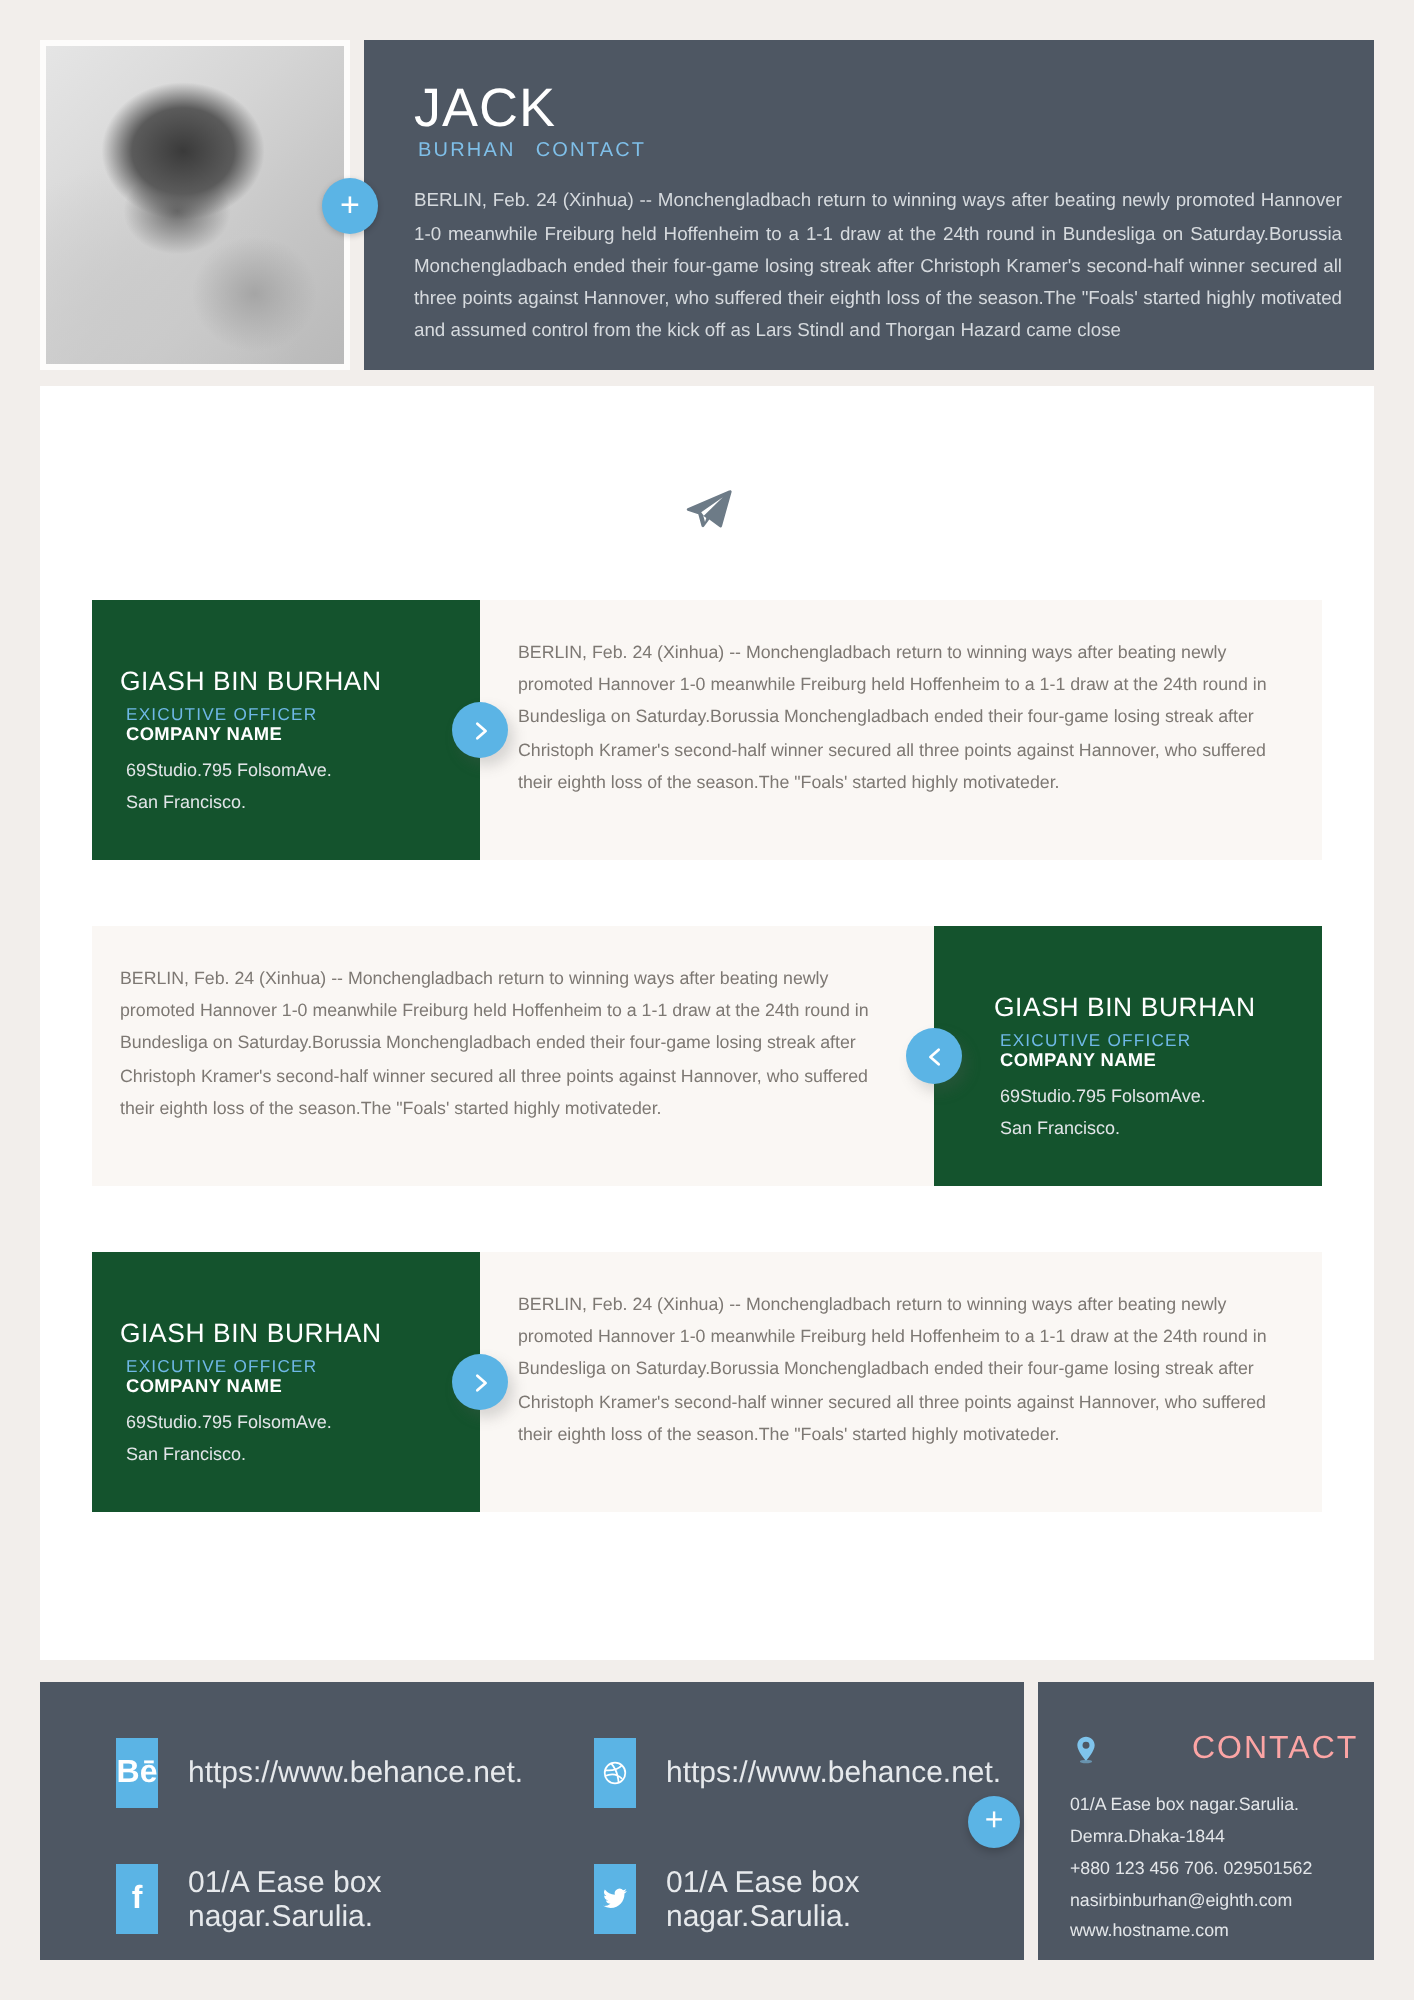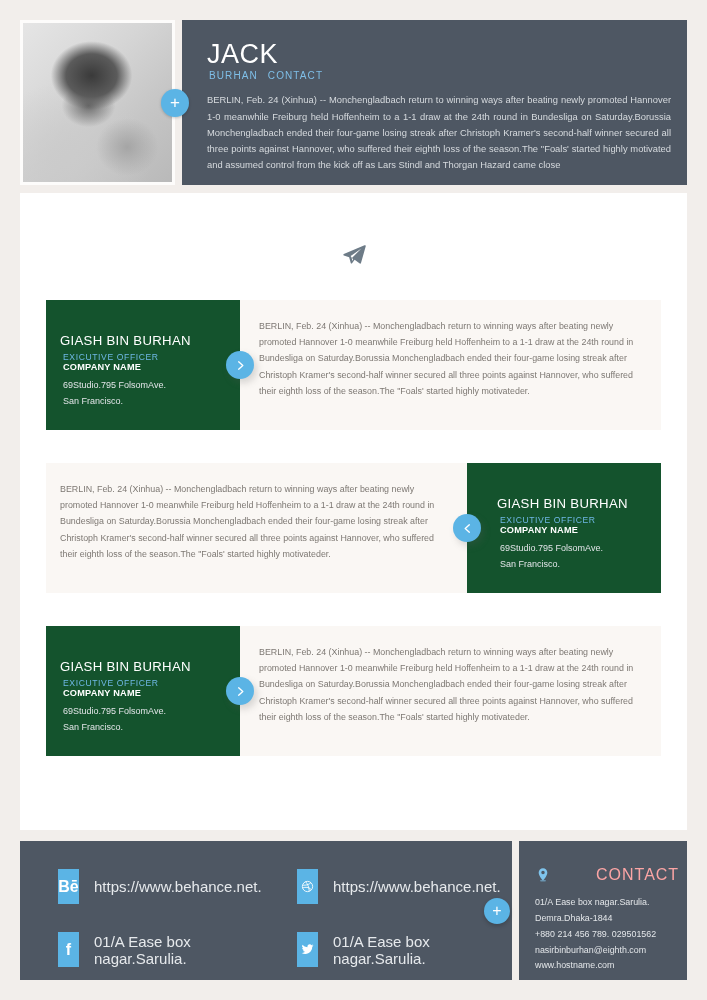--- a/index.html
+++ b/index.html
@@ -325,20 +325,20 @@
           <svg viewBox="0 0 24 24" fill="#7fc4ec">
             <path d="M12 2C8.4 2 5.5 4.9 5.5 8.5c0 4.3 5.4 10.5 6.1 11.2.2.2.6.2.8 0 .7-.7 6.1-6.9 6.1-11.2C18.5 4.9 15.6 2 12 2zm0 9a2.6 2.6 0 1 1 0-5.2A2.6 2.6 0 0 1 12 11z"></path>
             <ellipse cx="12" cy="20.6" rx="4.6" ry="1.3" opacity=".55"></ellipse>
           </svg>
         </span>
         <h3>CONTACT</h3>
       </div>
       <div class="contact-lines">
         <div>01/A Ease box nagar.Sarulia.</div>
         <div>Demra.Dhaka-1844</div>
-        <div>+880 214 456 789. 029501562</div>
+        <div>+880 123 456 706. 029501562</div>
         <div>nasirbinburhan@eighth.com</div>
         <div>www.hostname.com</div>
       </div>
     </div>
   </div>
 
 </div>
 
 </body></html>

